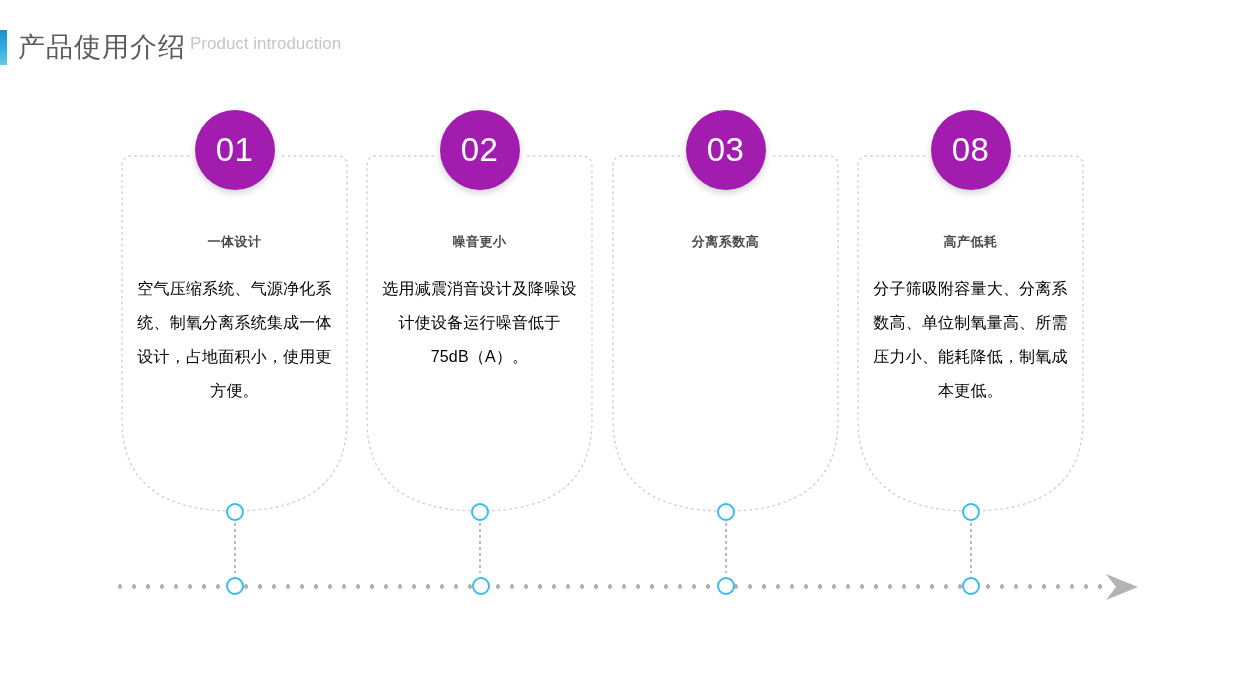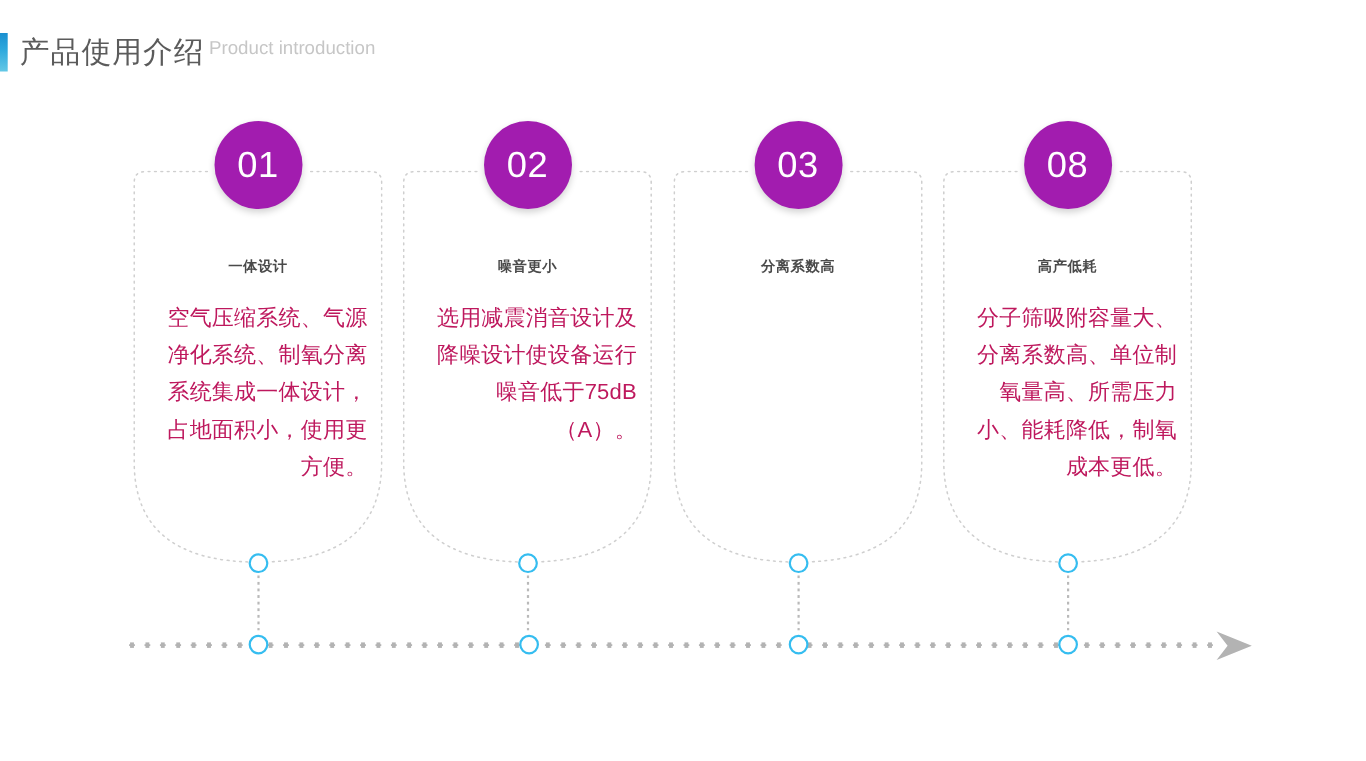--- a/index.html
+++ b/index.html
@@ -100,24 +100,24 @@
     font-size: 13px;
     font-weight: bold;
     color: #4a4a4a;
     letter-spacing: 0.5px;
   }
   .card-body {
     position: absolute;
     left: 14px;
     top: 117px;
     width: 199px;
-    text-align: right;
-    font-size: 20px;
+    text-align: center;
+    font-size: 16px;
     line-height: 34px;
-    color: #be185d;
+    color: #000000;
     letter-spacing: 0.2px;
   }
   .node-ring {
     position: absolute;
     left: 50%;
     margin-left: -9px;
     top: 348px;
     width: 14px;
     height: 14px;
     border: 2px solid #35bdf0;

